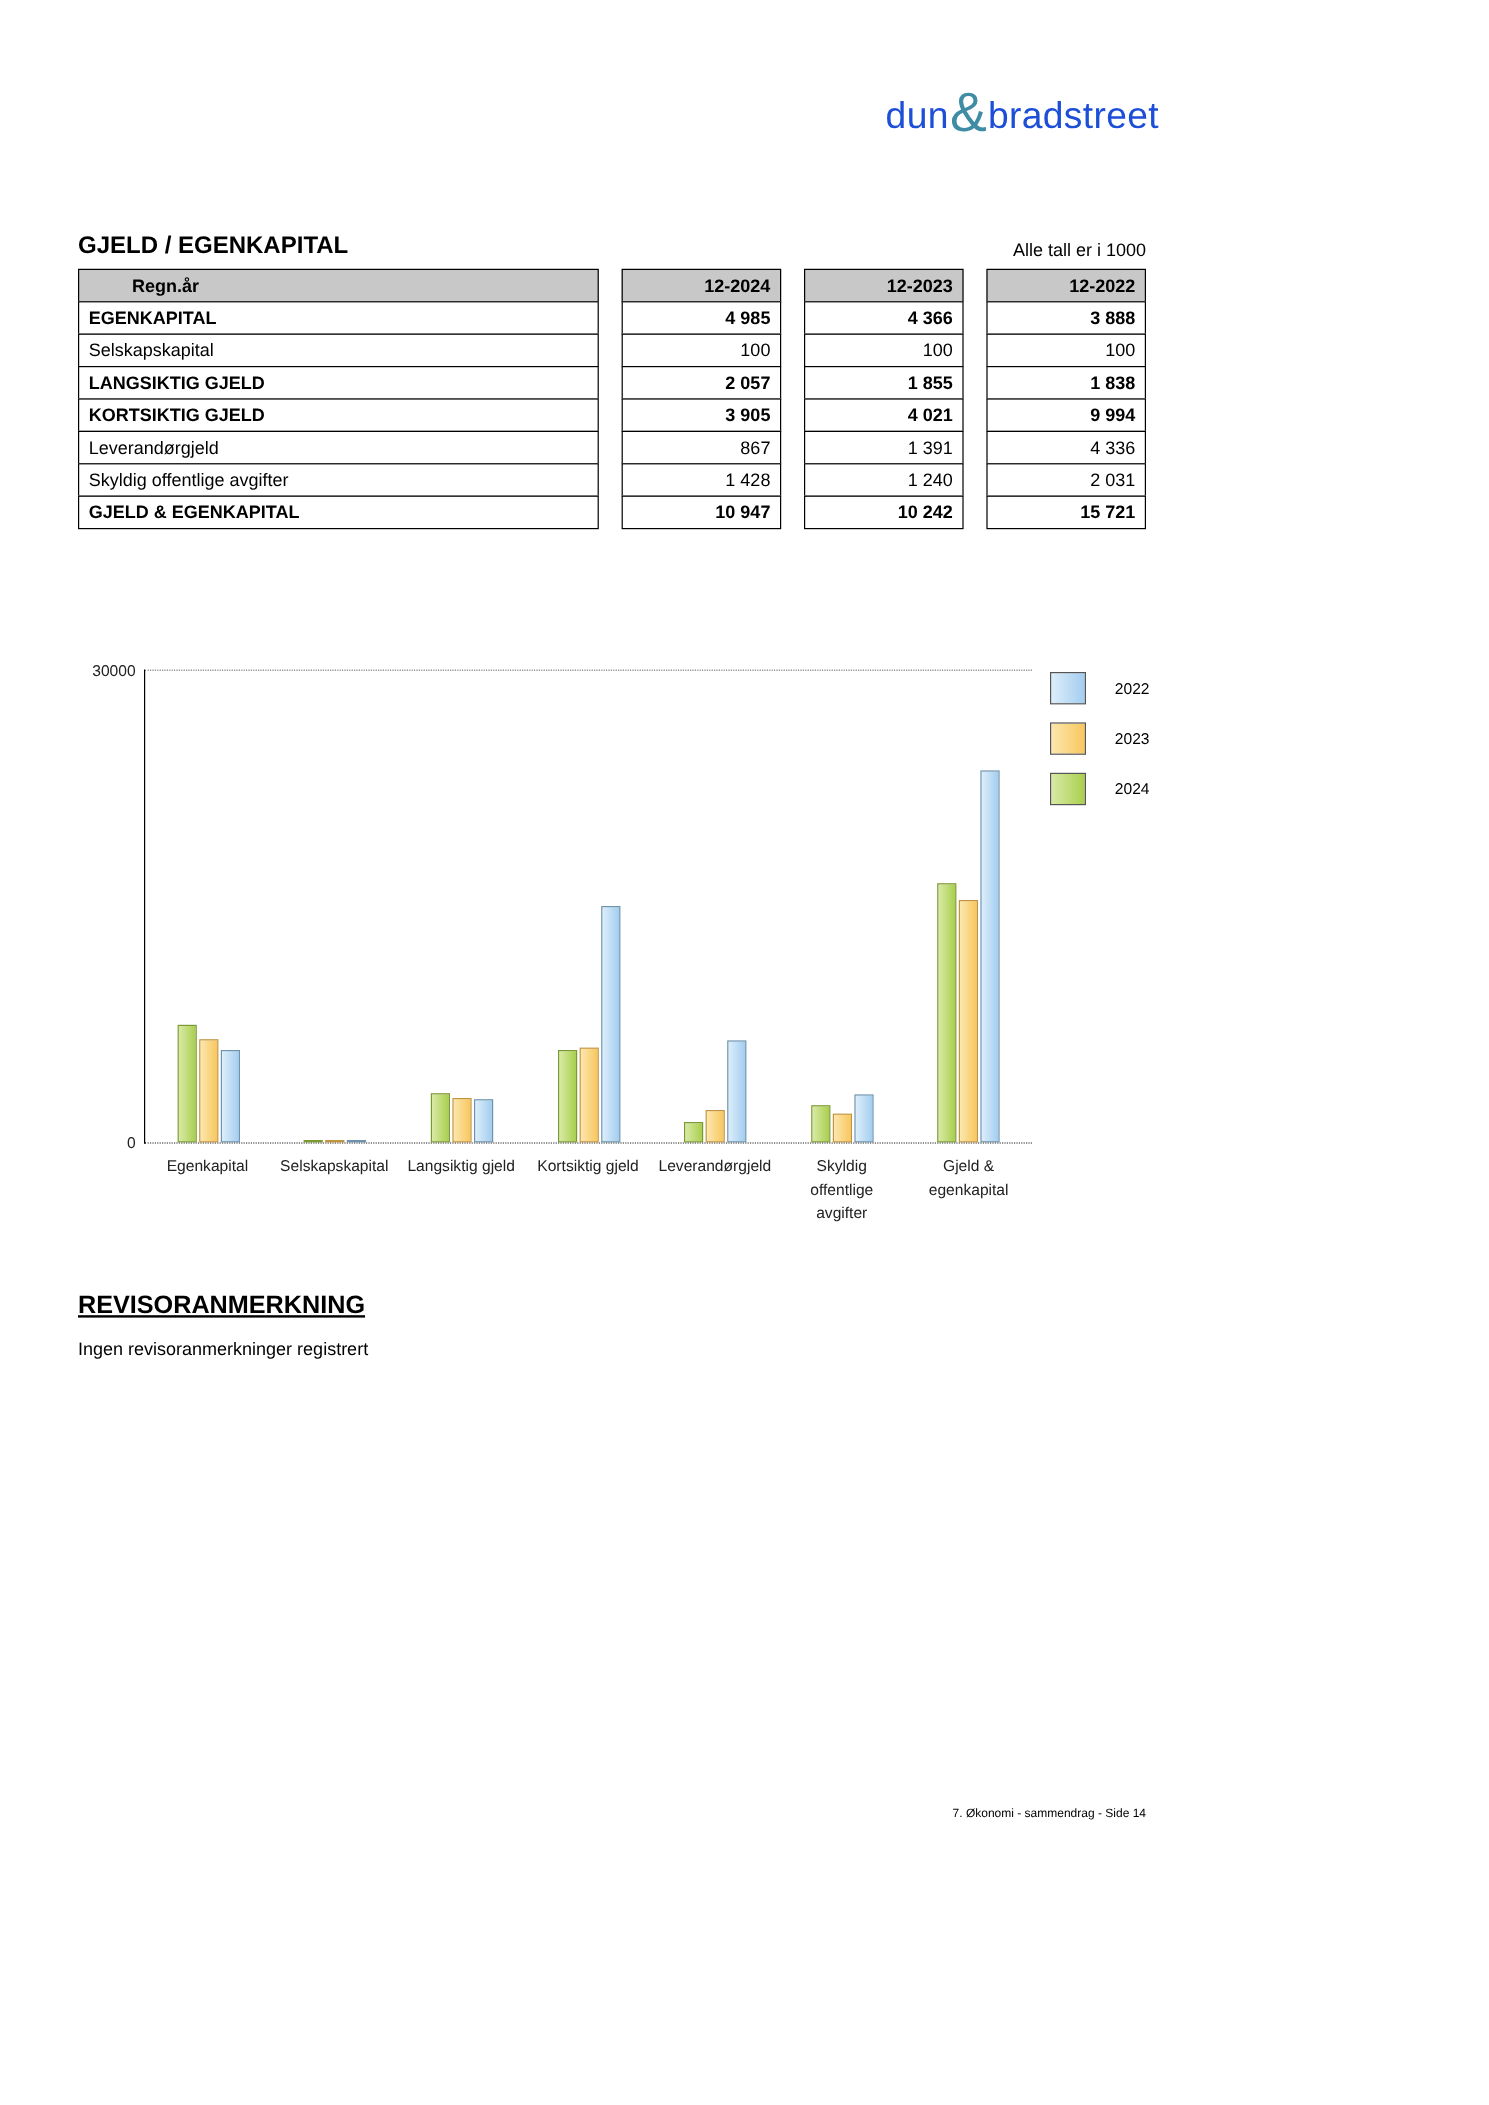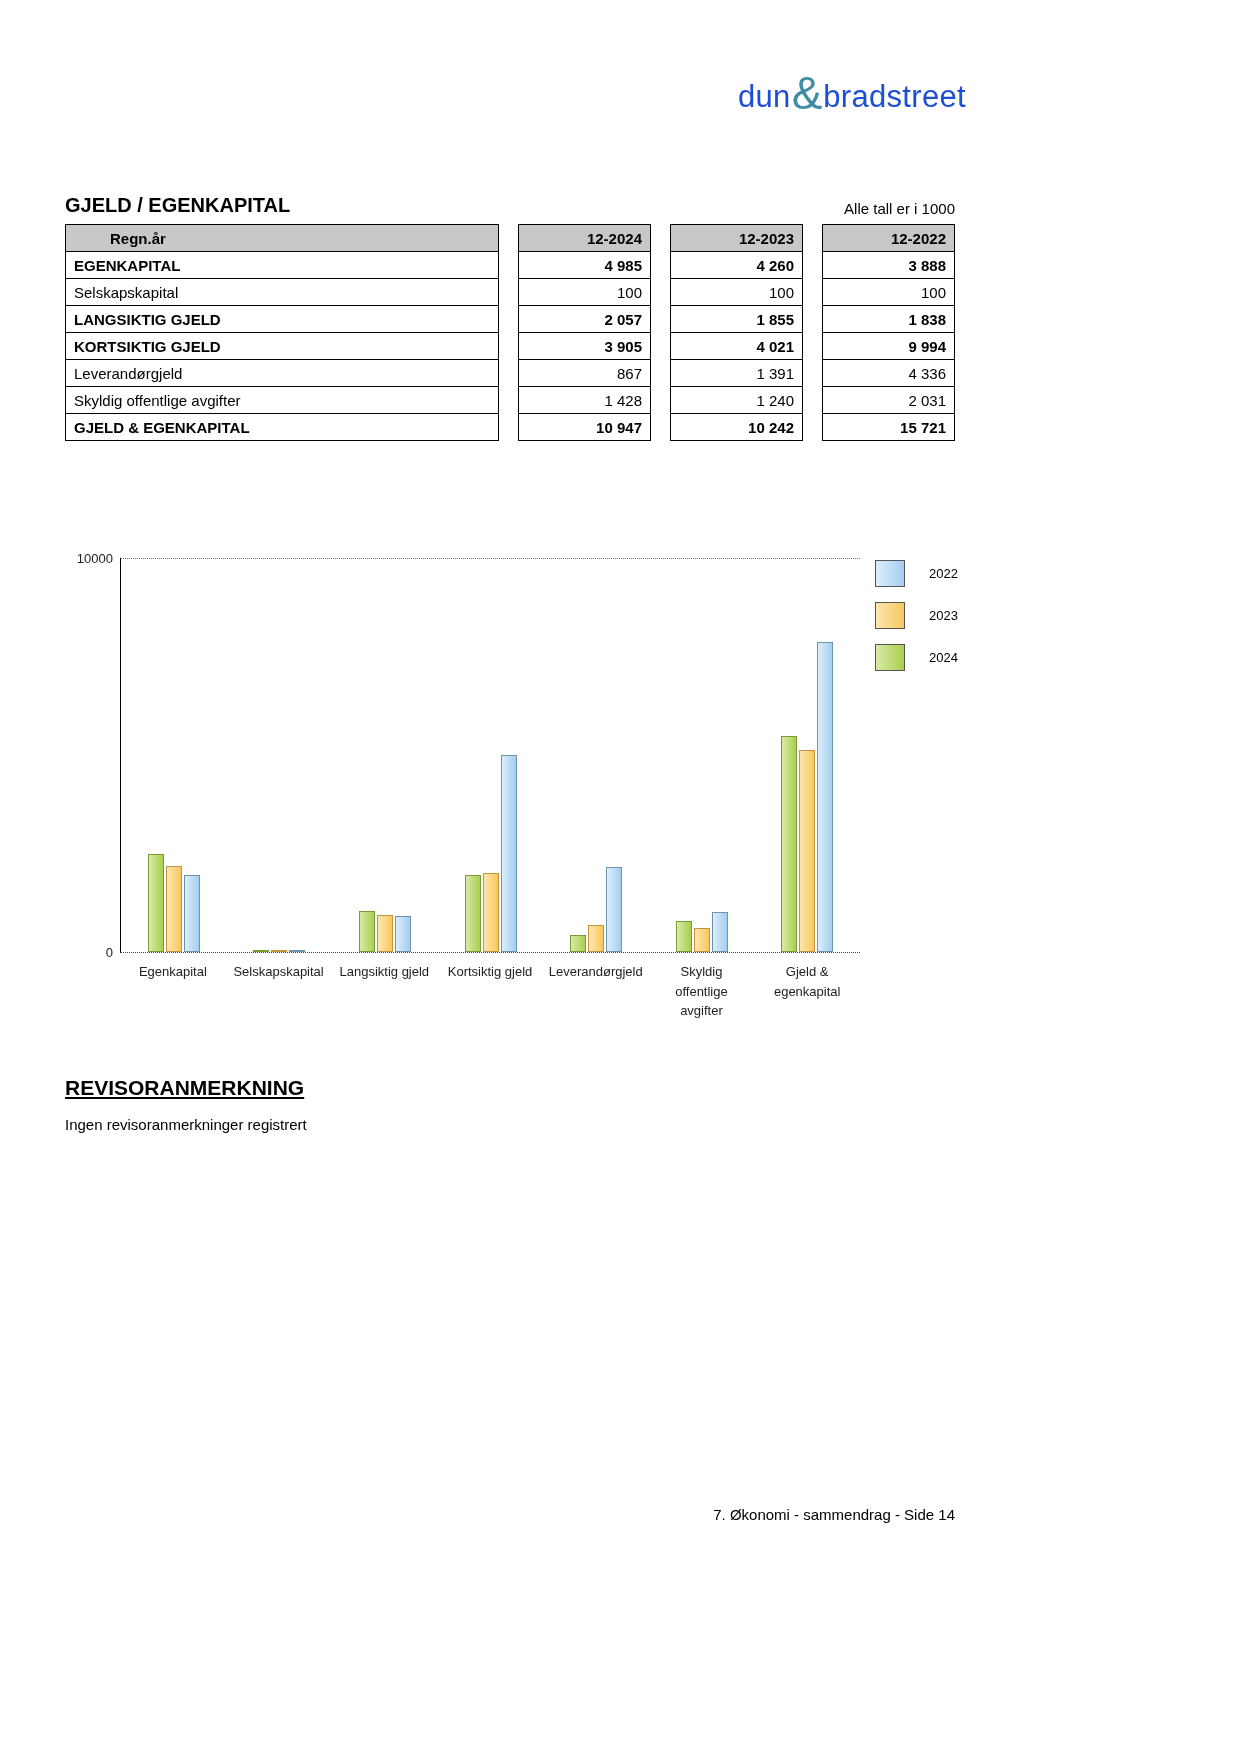--- a/index.html
+++ b/index.html
@@ -50,21 +50,21 @@
   .legenditem { display:flex; align-items:center; gap:24px; }
   .swatch { width:30px; height:27px; border:1px solid #555; }
 
   
   .revisor { position:absolute; top:1076px; left:65px; }
   .rev-title { font-size:21px; font-weight:bold;text-decoration:underline; }
   .rev-text { margin-top:16px; font-size:15px; }
 
   
   .footer { position:absolute; top:1506px; left:65px; width:890px;
-            text-align:right; font-size:15px; }
+            text-align:right; font-size:10px; }
 </style>
 </head>
 <body>
 
 <div class="page">
 
   <div class="logo">
     <span class="logo-dun">dun</span>
     <span class="logo-amp">&amp;</span>
     <span class="logo-brad">bradstreet</span>
@@ -78,21 +78,21 @@
   <div class="fin-table" id="fin-table">
       <div class="trow thead">
         <div class="tcell tlabel">Regn.år</div>
         <div class="tcell tval">12-2024</div>
         <div class="tcell tval">12-2023</div>
         <div class="tcell tval">12-2022</div>
       </div>
       <div class="trow bold">
         <div class="tcell tlabel">EGENKAPITAL</div>
         <div class="tcell tval">4 985</div>
-        <div class="tcell tval">4 260</div>
+        <div class="tcell tval">4 366</div>
         <div class="tcell tval">3 888</div>
       </div>
       <div class="trow">
         <div class="tcell tlabel">Selskapskapital</div>
         <div class="tcell tval">100</div>
         <div class="tcell tval">100</div>
         <div class="tcell tval">100</div>
       </div>
       <div class="trow bold">
         <div class="tcell tlabel">LANGSIKTIG GJELD</div>
@@ -121,21 +121,21 @@
       <div class="trow bold">
         <div class="tcell tlabel">GJELD &amp; EGENKAPITAL</div>
         <div class="tcell tval">10 947</div>
         <div class="tcell tval">10 242</div>
         <div class="tcell tval">15 721</div>
       </div>
     </div>
 
   <div class="chart">
     <div class="gridline-top"></div>
-    <div class="ytick ytick-top">10000</div>
+    <div class="ytick ytick-top">30000</div>
     <div class="ytick ytick-bottom">0</div>
     <div class="plot" id="plot">
         <div class="bargroup">
           <div class="bar" style="height: 24.925%; background: linear-gradient(to right, rgb(217, 234, 165), rgb(169, 207, 79)); border-color: rgb(124, 154, 51);"></div>
           <div class="bar" style="height: 21.83%; background: linear-gradient(to right, rgb(252, 231, 174), rgb(248, 199, 94)); border-color: rgb(195, 148, 64);"></div>
           <div class="bar" style="height: 19.44%; background: linear-gradient(to right, rgb(221, 238, 250), rgb(163, 205, 240)); border-color: rgb(109, 147, 173);"></div>
         </div>
         <div class="bargroup">
           <div class="bar" style="height: 0.5%; background: linear-gradient(to right, rgb(217, 234, 165), rgb(169, 207, 79)); border-color: rgb(124, 154, 51);"></div>
           <div class="bar" style="height: 0.5%; background: linear-gradient(to right, rgb(252, 231, 174), rgb(248, 199, 94)); border-color: rgb(195, 148, 64);"></div>

